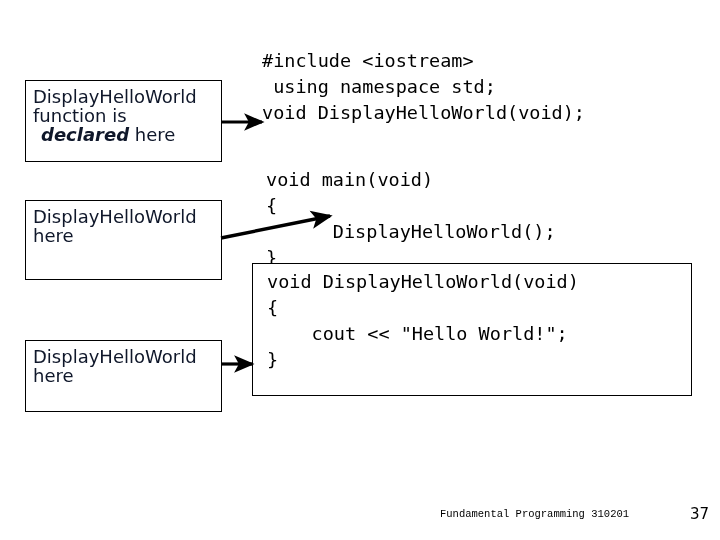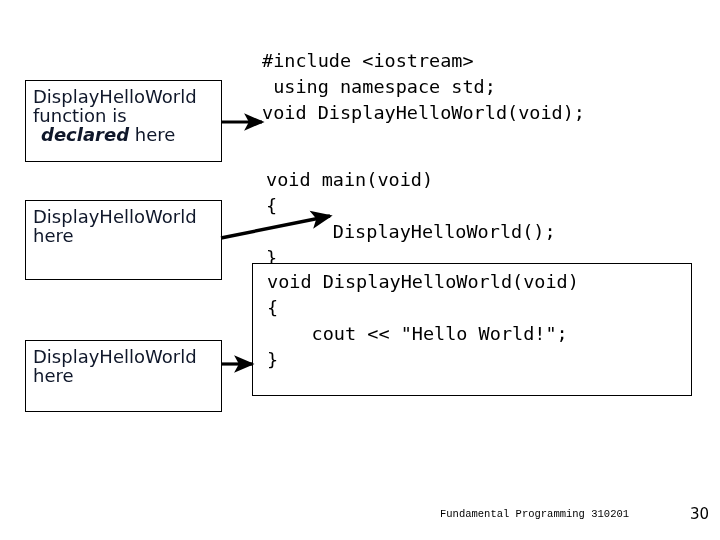--- a/index.html
+++ b/index.html
@@ -148,15 +148,15 @@
     </defs>
 
     <line x1="222" y1="122" x2="262" y2="122" stroke="#000000" stroke-width="3.2" marker-end="url(#ah)"></line>
 
     <line x1="221" y1="238" x2="330" y2="216" stroke="#000000" stroke-width="3.4" marker-end="url(#ah)"></line>
 
     <line x1="222" y1="364" x2="252" y2="364" stroke="#000000" stroke-width="3.2" marker-end="url(#ah)"></line>
   </svg>
 
   <div id="footer-text">Fundamental Programming 310201</div>
-  <div id="page-number">30</div>
+  <div id="page-number">37</div>
 
 </div>
 
 </body></html>

